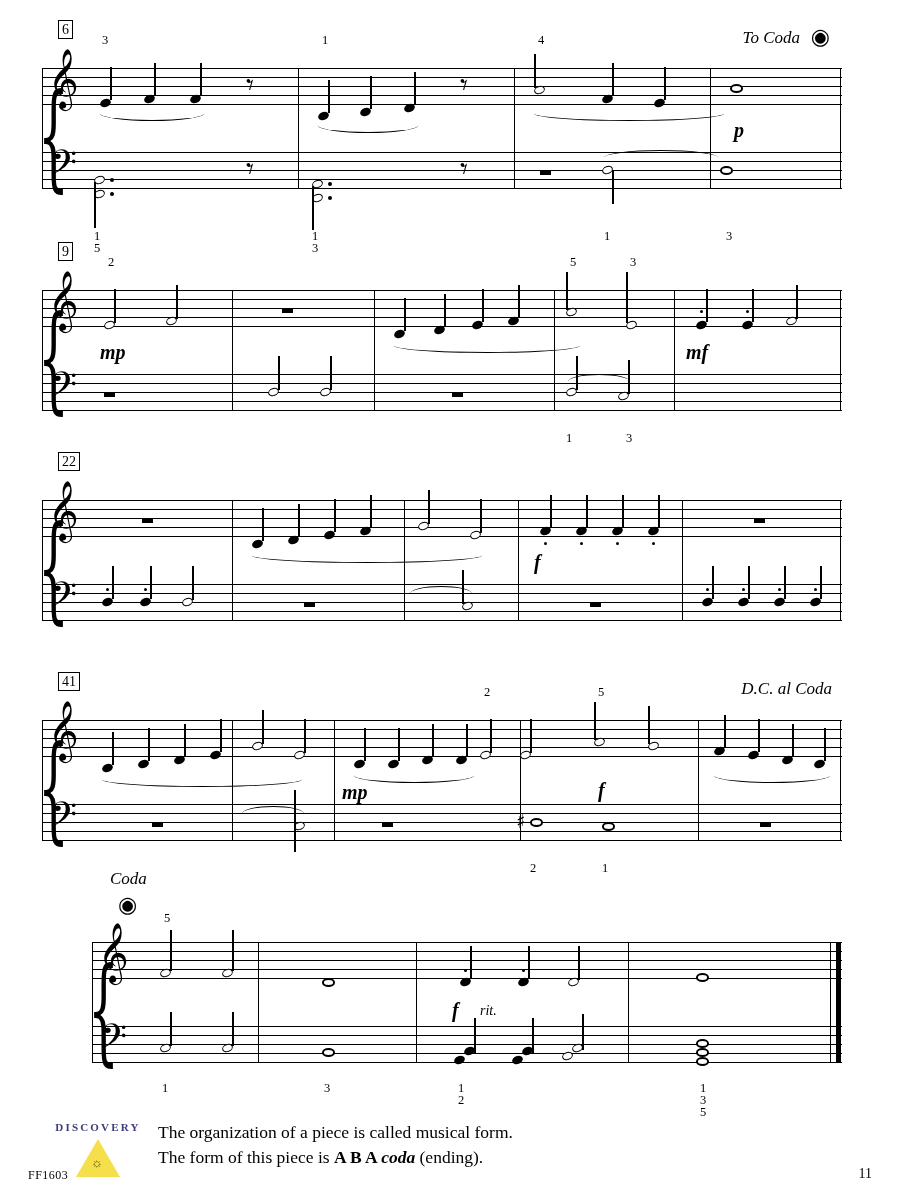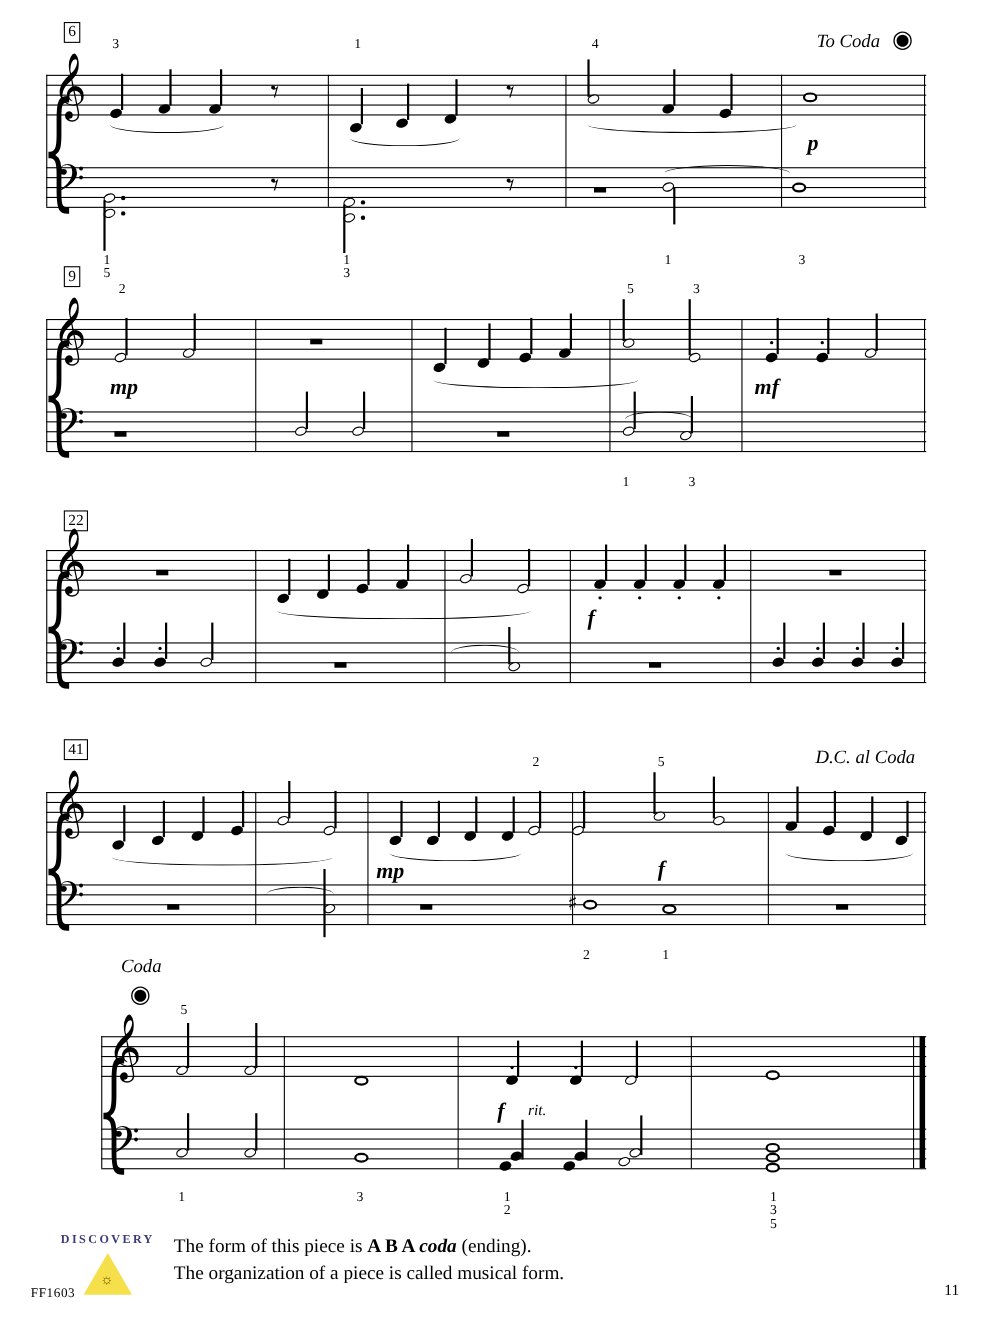--- a/index.html
+++ b/index.html
@@ -428,21 +428,21 @@
     <div class="dot" style="left:658px;top:68px;"></div>
     <div class="nh" style="left:700px;top:79px;"></div>
     <div class="stem" style="left:710px;top:47px;height:33px;"></div>
     <div class="dot" style="left:704px;top:68px;"></div>
     <div class="nh open" style="left:744px;top:75px;"></div>
     <div class="stem" style="left:754px;top:43px;height:34px;"></div>
     <div class="dyn" style="left:644px;top:100px;">mf</div>
   </div>
 
   <div class="system" style="top:452px;height:200px;">
-    <div class="measure-num" style="left:16px;top:12px;">22</div>
+    <div class="measure-num" style="left:16px;top:0px;">22</div>
 
     <div class="staff" style="top:48px;">
       <div class="ln"></div>
         <div class="ln"></div>
         <div class="ln"></div>
         <div class="ln"></div>
         <div class="ln"></div>
     </div>
     <div class="staff" style="top:132px;">
       <div class="ln"></div>
@@ -688,22 +688,22 @@
     <div class="fing" style="left:640px;top:236px;">5</div>
   </div>
 
   <div class="discovery-box">
     <div class="discovery-label">DISCOVERY</div>
     <div class="discovery-tri"></div>
     <div class="discovery-inner">☼</div>
   </div>
 
   <div class="footer-text">
+    <div>The organization of a piece is called musical form.</div>
     <div>
       <span>The form of this piece is </span><b>A B A </b><i>coda</i><span> (ending).</span>
     </div>
-    <div>The organization of a piece is called musical form.</div>
   </div>
 
   <div class="cat-num">FF1603</div>
   <div class="page-num">11</div>
 
 </div>
 
 </body></html>

